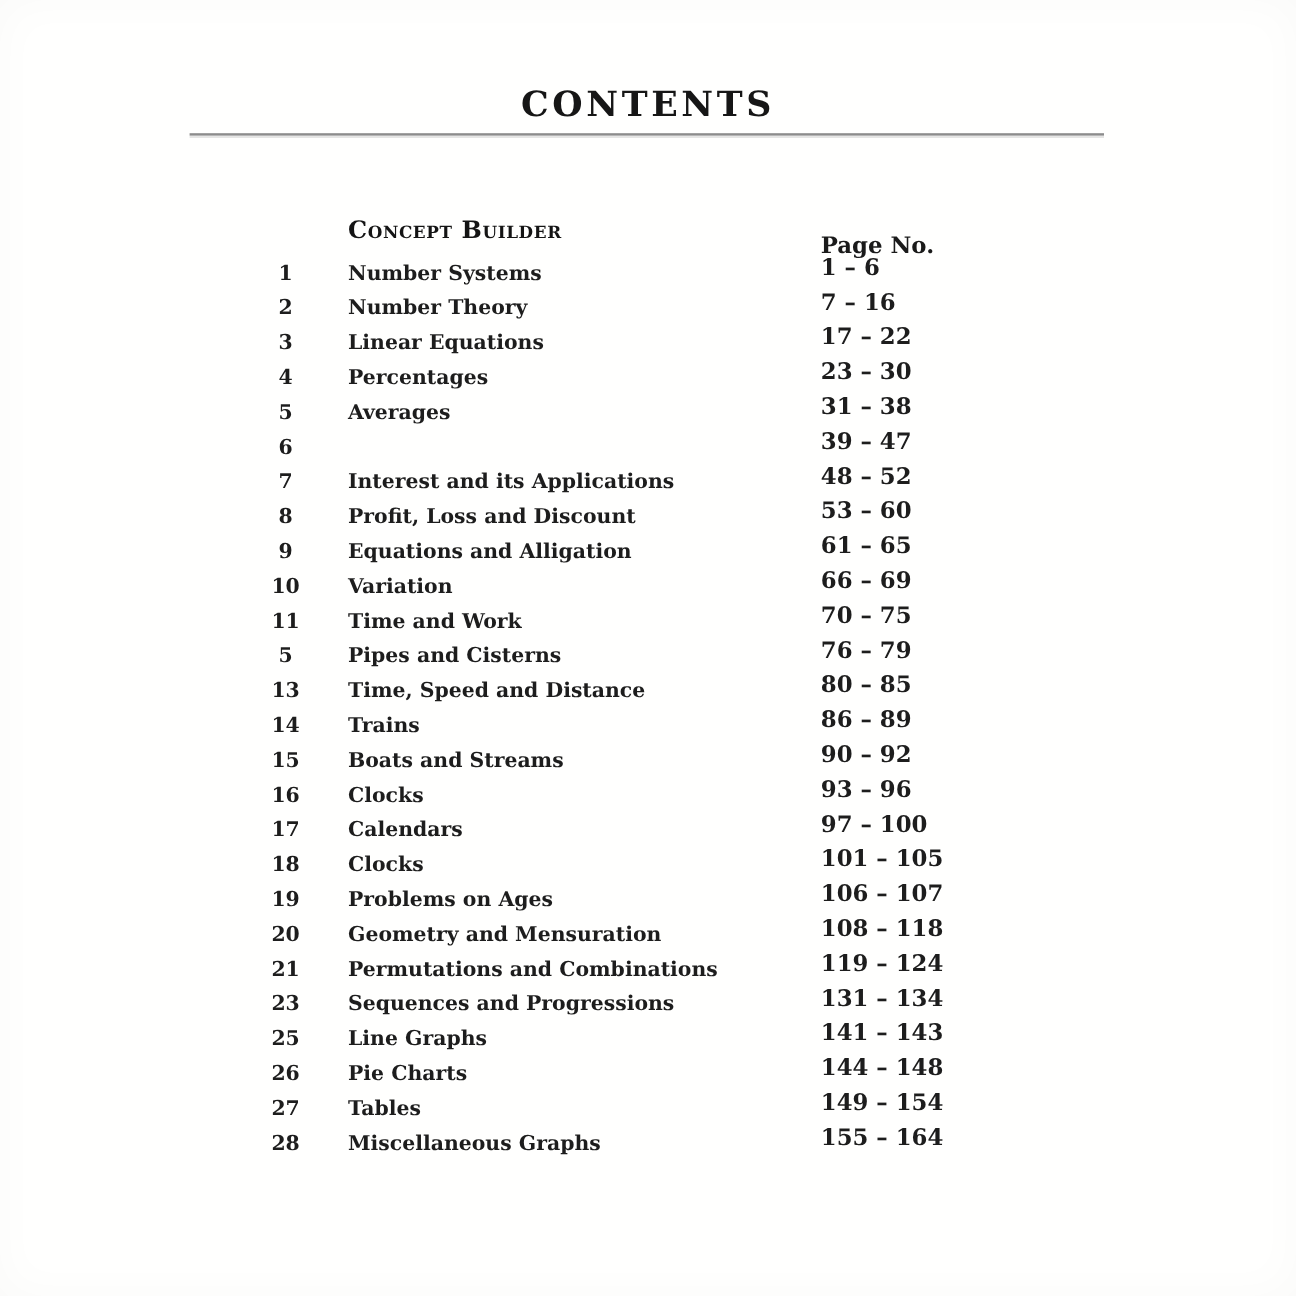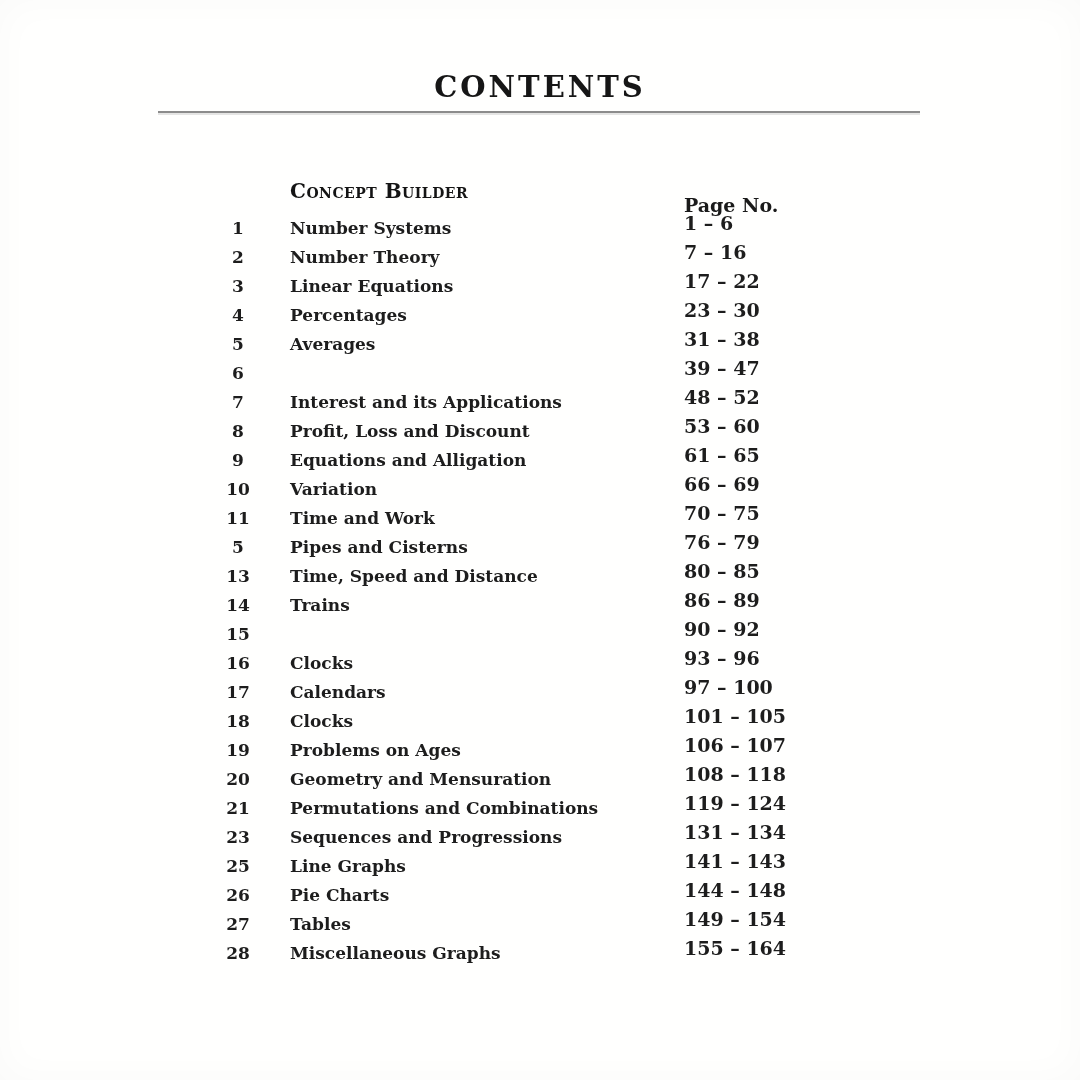--- a/index.html
+++ b/index.html
@@ -168,20 +168,21 @@
         <span class="ttl">Time, Speed and Distance</span>
         <span class="pgs">80 – 85</span>
       </div>
       <div class="toc-row">
         <span class="num">14</span>
         <span class="ttl">Trains</span>
         <span class="pgs">86 – 89</span>
       </div>
       <div class="toc-row">
         <span class="num">15</span>
+        <span class="ttl">Boats and Streams</span>
         <span class="pgs">90 – 92</span>
       </div>
       <div class="toc-row">
         <span class="num">16</span>
         <span class="ttl">Clocks</span>
         <span class="pgs">93 – 96</span>
       </div>
       <div class="toc-row">
         <span class="num">17</span>
         <span class="ttl">Calendars</span>

